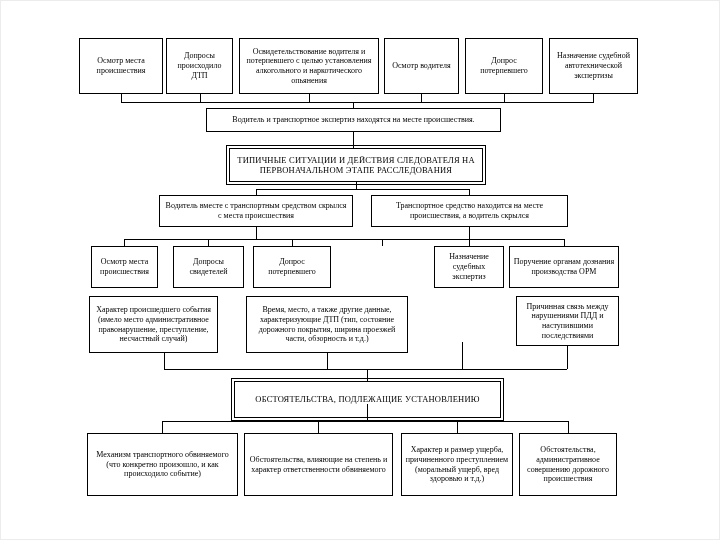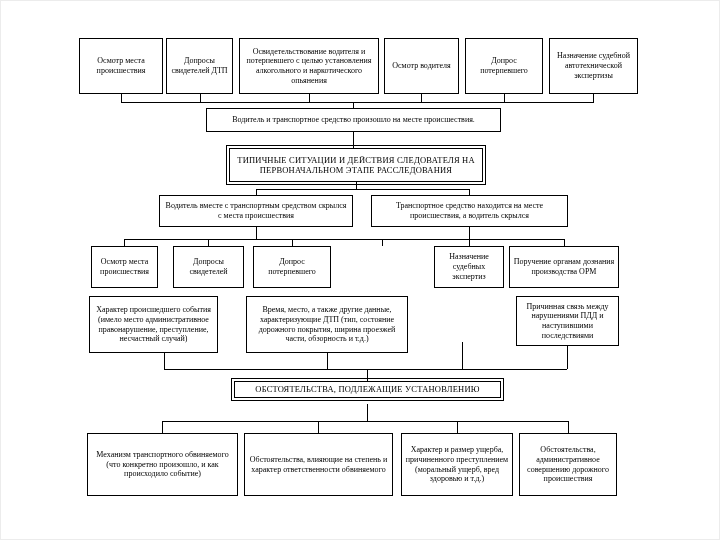--- a/index.html
+++ b/index.html
@@ -19,36 +19,36 @@
   }
   .hline { position:absolute; height:1px; background:#000; }
   .vline { position:absolute; width:1px; background:#000; }
 </style>
 </head>
 <body>
 
 <div id="canvas">
 
   <div class="box" style="left:78px;top:37px;width:84px;height:56px">Осмотр места происшествия</div>
-  <div class="box" style="left:165px;top:37px;width:67px;height:56px">Допросы свидетелей ДТП</div>
+  <div class="box" style="left:165px;top:37px;width:67px;height:56px">Допросы происходило ДТП</div>
   <div class="box" style="left:238px;top:37px;width:140px;height:56px">Освидетельствование водителя и потерпевшего с целью установления алкогольного и наркотического опьянения</div>
   <div class="box" style="left:383px;top:37px;width:75px;height:56px">Осмотр водителя</div>
   <div class="box" style="left:464px;top:37px;width:78px;height:56px">Допрос потерпевшего</div>
   <div class="box" style="left:548px;top:37px;width:89px;height:56px">Назначение судебной автотехнической экспертизы</div>
 
   <div class="vline" style="left:120px;top:93px;height:8px"></div>
   <div class="vline" style="left:199px;top:93px;height:8px"></div>
   <div class="vline" style="left:308px;top:93px;height:8px"></div>
   <div class="vline" style="left:420px;top:93px;height:8px"></div>
   <div class="vline" style="left:503px;top:93px;height:8px"></div>
   <div class="vline" style="left:592px;top:93px;height:8px"></div>
   <div class="hline" style="left:120px;top:101px;width:473px"></div>
   <div class="vline" style="left:352px;top:101px;height:6px"></div>
 
-  <div class="box" style="left:205px;top:107px;width:295px;height:24px">Водитель и транспортное средство произошло на месте происшествия.</div>
+  <div class="box" style="left:205px;top:107px;width:295px;height:24px">Водитель и транспортное экспертиз находятся на месте происшествия.</div>
 
   <div class="vline" style="left:352px;top:131px;height:16px"></div>
 
   <div class="box title" style="left:228px;top:147px;width:254px;height:34px">ТИПИЧНЫЕ СИТУАЦИИ И ДЕЙСТВИЯ СЛЕДОВАТЕЛЯ НА ПЕРВОНАЧАЛЬНОМ ЭТАПЕ РАССЛЕДОВАНИЯ</div>
 
   <div class="vline" style="left:355px;top:181px;height:7px"></div>
   <div class="hline" style="left:255px;top:188px;width:214px"></div>
   <div class="vline" style="left:255px;top:188px;height:6px"></div>
   <div class="vline" style="left:468px;top:188px;height:6px"></div>
 
@@ -75,21 +75,21 @@
   <div class="box" style="left:245px;top:295px;width:162px;height:57px">Время, место, а также другие данные, характеризующие ДТП (тип, состояние дорожного покрытия, ширина проезжей части, обзорность и т.д.)</div>
   <div class="box" style="left:515px;top:295px;width:103px;height:50px">Причинная связь между нарушениями ПДД и наступившими последствиями</div>
 
   <div class="vline" style="left:163px;top:352px;height:16px"></div>
   <div class="vline" style="left:326px;top:352px;height:16px"></div>
   <div class="vline" style="left:461px;top:341px;height:27px"></div>
   <div class="vline" style="left:566px;top:345px;height:23px"></div>
   <div class="hline" style="left:163px;top:368px;width:403px"></div>
   <div class="vline" style="left:366px;top:368px;height:12px"></div>
 
-  <div class="box title" style="left:233px;top:380px;width:267px;height:17px">ОБСТОЯТЕЛЬСТВА, ПОДЛЕЖАЩИЕ УСТАНОВЛЕНИЮ</div>
+  <div class="box title" style="left:233px;top:380px;width:267px;height:37px">ОБСТОЯТЕЛЬСТВА, ПОДЛЕЖАЩИЕ УСТАНОВЛЕНИЮ</div>
 
   <div class="vline" style="left:366px;top:403px;height:17px"></div>
   <div class="hline" style="left:161px;top:420px;width:406px"></div>
   <div class="vline" style="left:161px;top:420px;height:12px"></div>
   <div class="vline" style="left:317px;top:420px;height:12px"></div>
   <div class="vline" style="left:456px;top:420px;height:12px"></div>
   <div class="vline" style="left:567px;top:420px;height:12px"></div>
 
   <div class="box" style="left:86px;top:432px;width:151px;height:63px">Механизм транспортного обвиняемого (что конкретно произошло, и как происходило событие)</div>
   <div class="box" style="left:243px;top:432px;width:149px;height:63px">Обстоятельства, влияющие на степень и характер ответственности обвиняемого</div>

